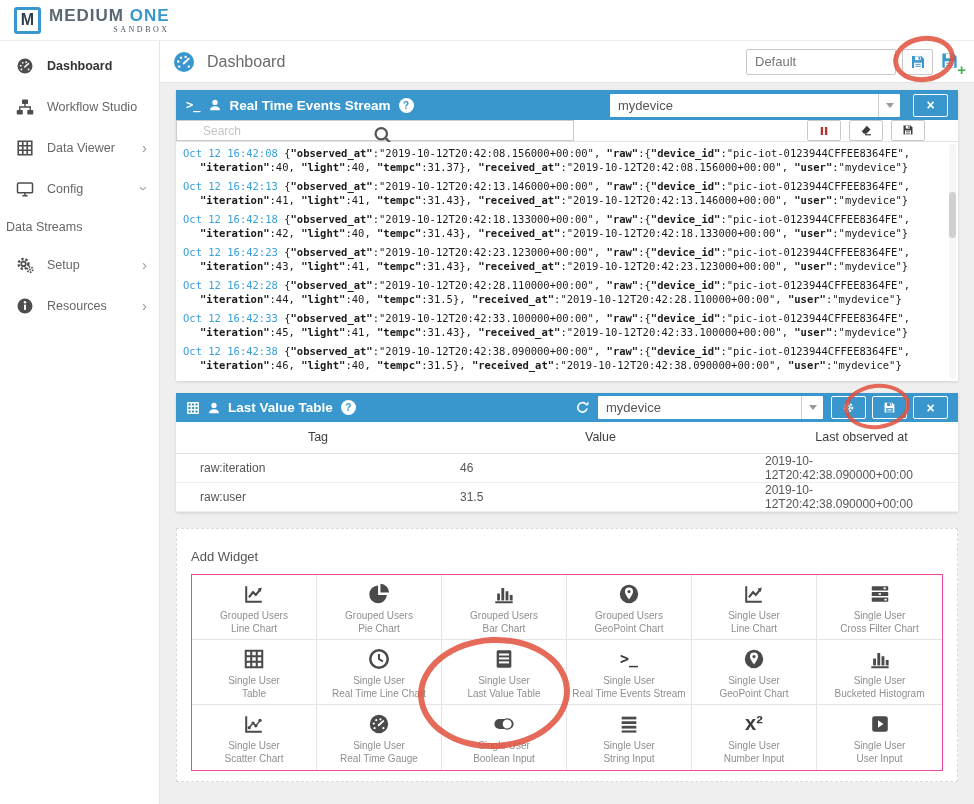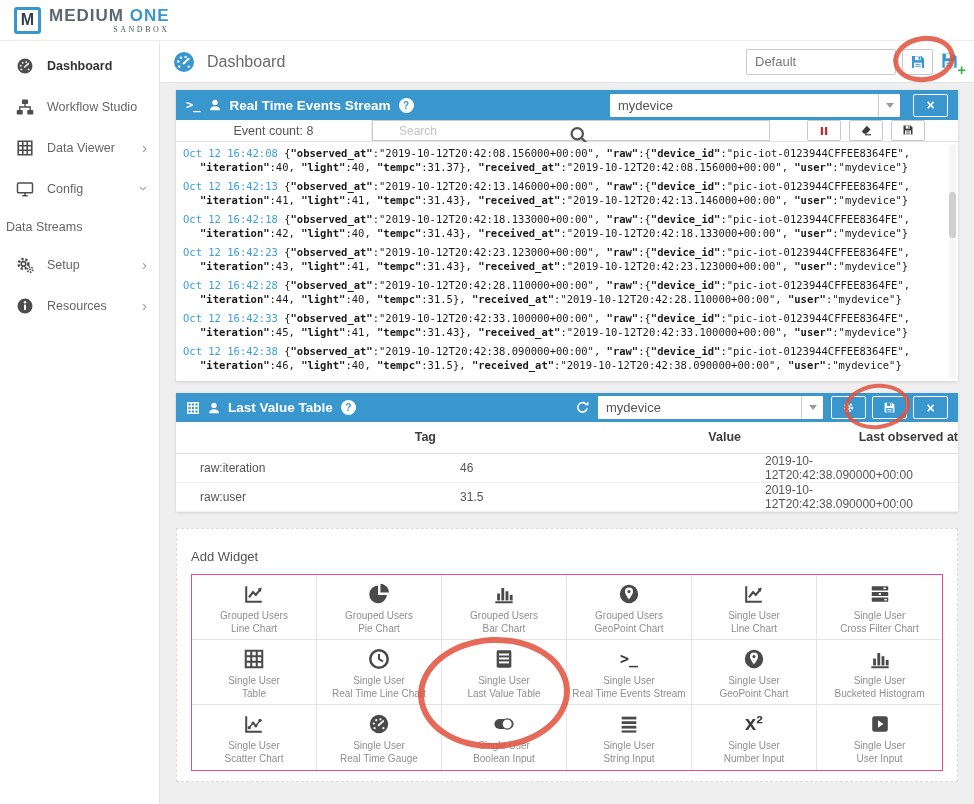--- a/index.html
+++ b/index.html
@@ -95,21 +95,21 @@
   .log-entry .l2 { padding-left:17px; }
   #log-scrollbar { position:absolute; right:2px; top:2px; bottom:2px; width:7px; background:#f6f6f6; border-radius:4px; }
   #log-thumb { position:absolute; top:48px; height:46px; width:7px; background:#cfcfcf; border-radius:4px; }
 
   
   #w-lvt { margin-top:12px; }
   #w-lvt .w-header { height:29px; }
   #w-lvt .combo { width:225px; }
   #w-lvt .refresh { width:15px; height:15px; color:#fff; margin-right:8px; cursor:pointer; }
   .lvt-table { width:100%; border-collapse:collapse; background:#fff; }
-  .lvt-table th { text-align:right; font-size:12.5px; color:#3d3d3d; font-weight:bold; height:31px; padding-left:24px;
+  .lvt-table th { text-align:center; font-size:12.5px; color:#3d3d3d; font-weight:normal; height:31px; padding-left:24px;
                   border-bottom:1px solid #e0e0e0; }
   .lvt-table td { font-size:12px; color:#555; height:27px; padding-left:24px; border-bottom:1px solid #efefef; }
   .col-tag { width:260px; } .col-val { width:305px; }
 
   
   #dropzone { margin-top:16px; background:#fff; border:1px dashed #d9d9d9; height:254px; padding:20px 14px 0 14px; }
   #addwidget-title { font-size:13px; color:#555; margin-bottom:10px; padding-left:-4px; }
   #tile-grid { display:grid; grid-template-columns:repeat(6,1fr); border:1px solid #ec4899; background:#fff; }
   .tile { height:65px; border-right:1px solid #e4e4e4; border-bottom:1px solid #e4e4e4; text-align:center;
           padding-top:7px; cursor:pointer; }
@@ -280,21 +280,20 @@
           <span class="combo-text">mydevice</span>
           <span class="combo-caret">
               <span class="caret-down" style="border-top-color:#999"></span>
             </span>
         </span>
         <span class="blue-btn" style="margin-left:13px">
           <span class="close-x">×</span>
         </span>
       </div>
       <div id="stream-toolbar">
-        <div id="event-count">Event count: 8</div>
         <div class="search-wrap">
           <span id="search-icon-slot"><svg viewBox="0 0 24 24" xmlns="http://www.w3.org/2000/svg" style="width: 100%; height: 100%;">
                 <circle cx="10" cy="10" r="6.5" fill="none" stroke="currentColor" stroke-width="2.6"></circle>
                 <path d="M15 15l6.5 6.5" stroke="currentColor" stroke-width="2.6"></path>
               </svg></span>
           <input id="stream-search" type="text" placeholder="Search" style="">
         </div>
         <div class="tool-btns">
           <span class="tool-btn pause" id="pause-btn">
               <span style="width:12px;height:12px">

